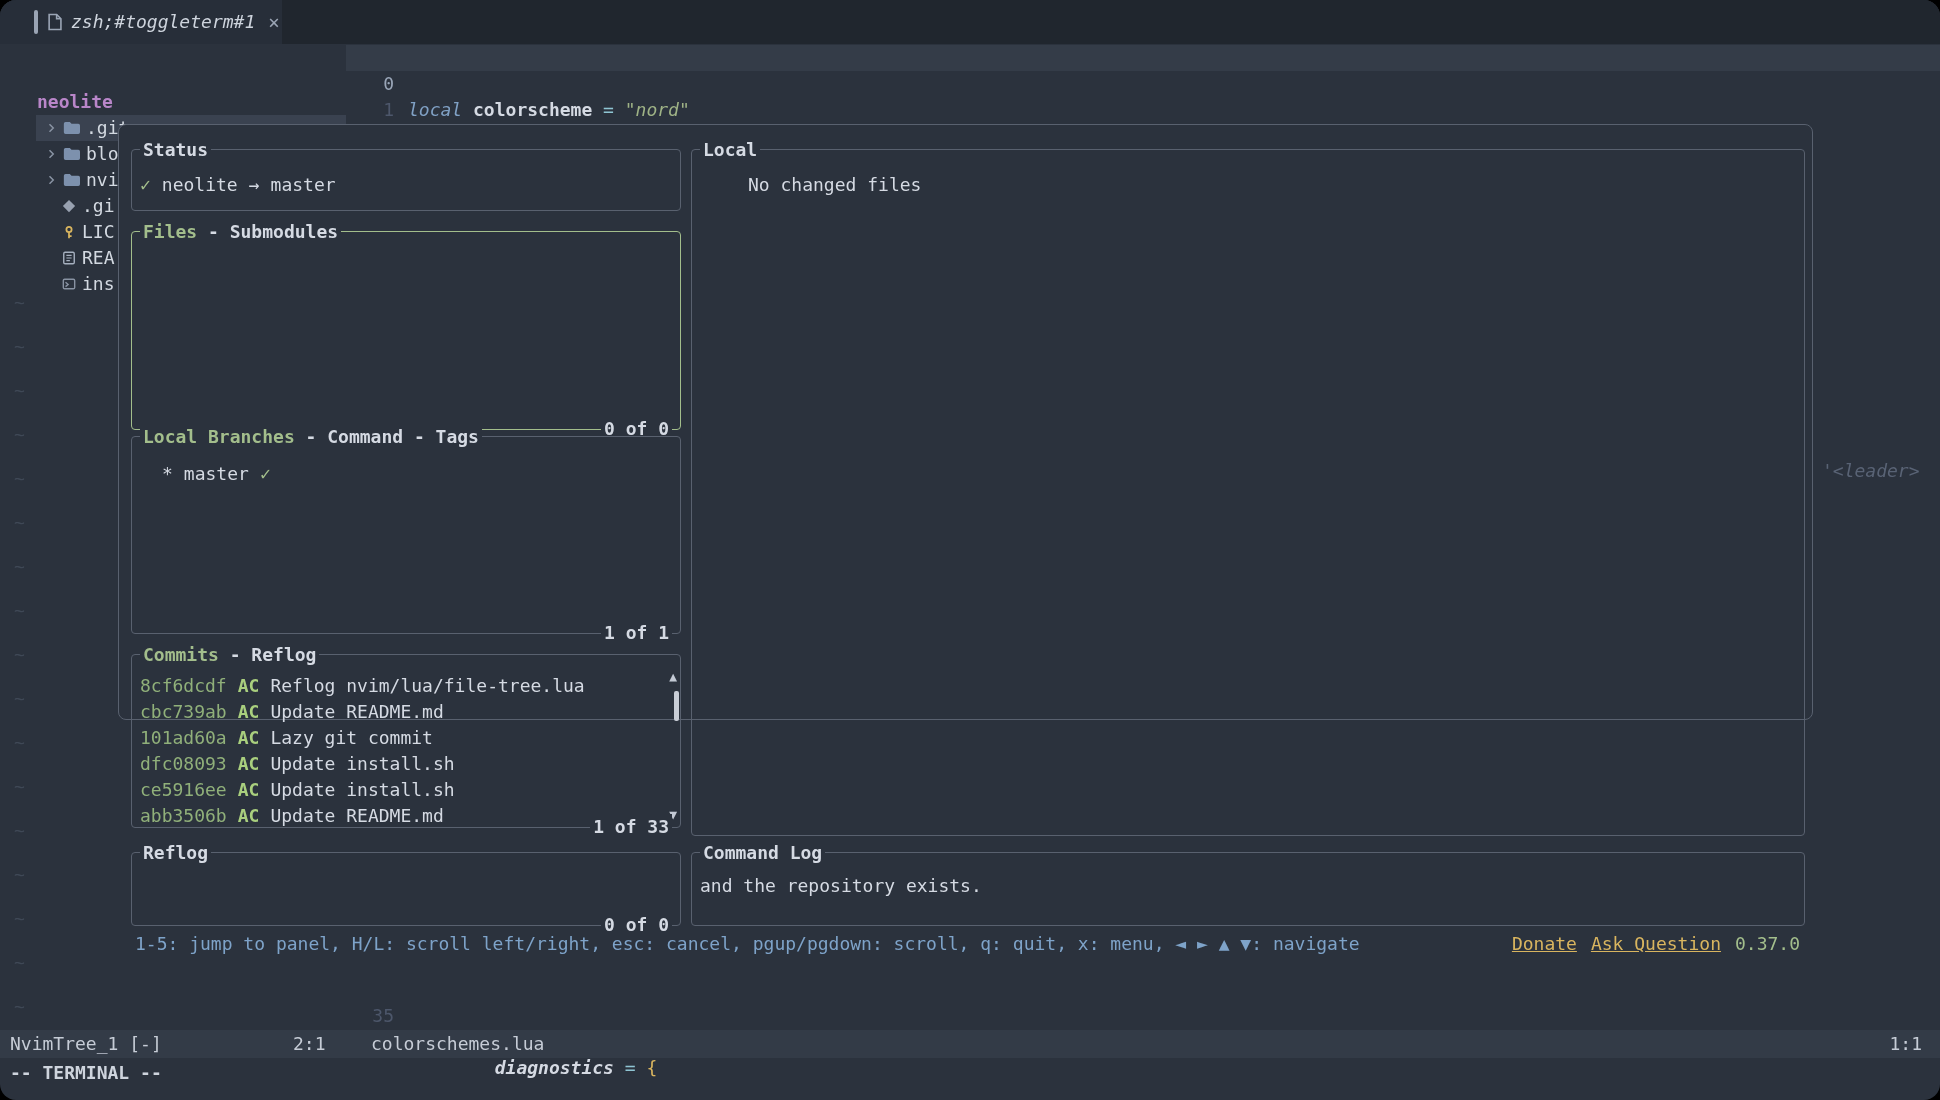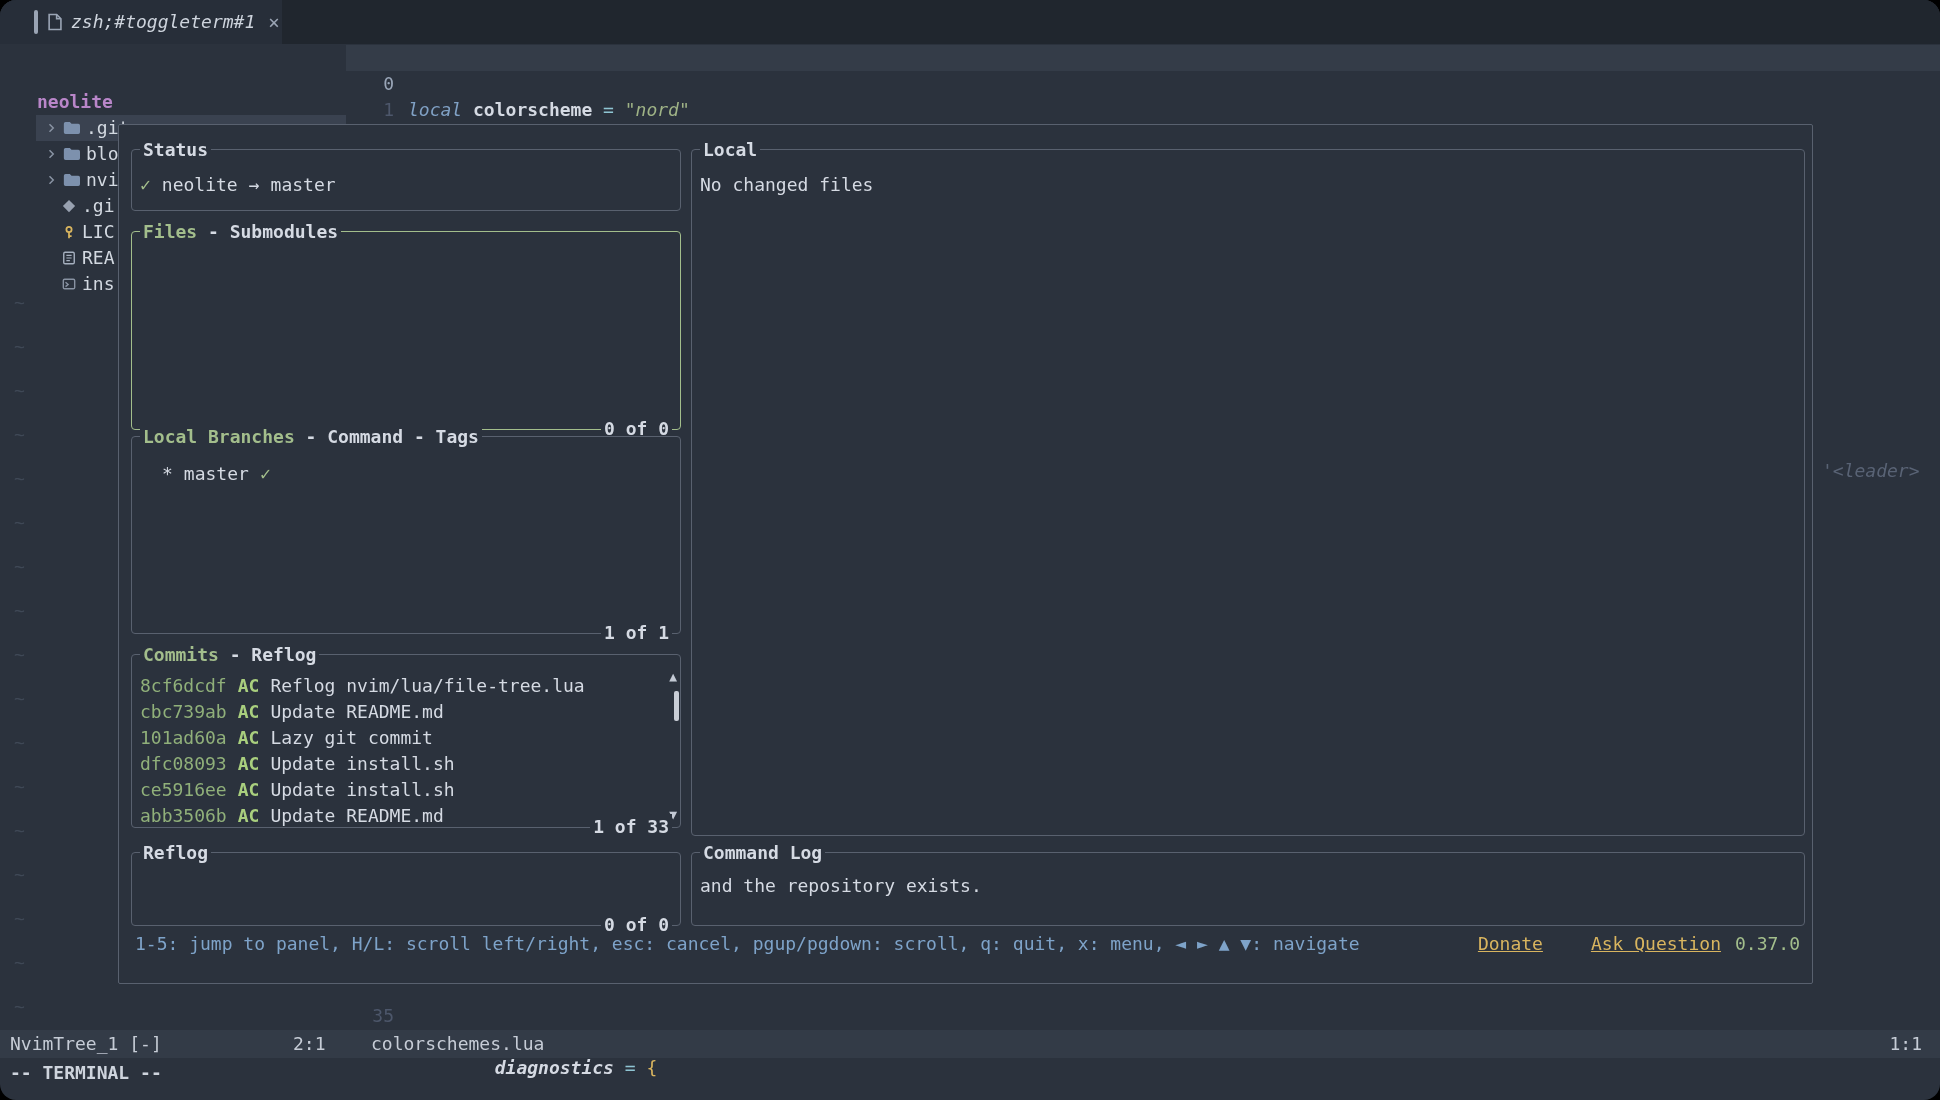--- a/index.html
+++ b/index.html
@@ -41,48 +41,48 @@
   .tok-var { color:var(--fg,#d5dae3); font-weight:bold; }
   .tok-op { color:var(--teal,#8fc5d3); }
   .tok-str { color:#9fb386; font-style:italic; }
   .tok-comment { color:var(--gray,#5b6577); font-style:italic; }
   .tok-field { color:var(--fg,#d5dae3); font-style:italic; font-weight:bold; }
   .tok-brace { color:var(--yellow,#d9b55f); }
   .tok-plain { color:var(--fg,#d5dae3); }
   .leader-hint { position:absolute; left:1822px; top:458px; color:#596375; font-style:italic; z-index:1; }
 
   
-  .float { position:absolute; left:118px; top:124px; width:1695px; height:860px;
-           background:var(--bg,#2b323d); border:1px solid var(--border,#59616f); border-radius:2px; z-index:10; }
+  .float { position:absolute; left:118px; top:124px; width:1695px; height:596px;
+           background:var(--bg,#2b323d); border:1px solid var(--border,#59616f); border-radius:8px; z-index:10; }
   .panel { position:absolute; border:1px solid var(--border,#59616f); border-radius:4px; }
   .panel.active { border-color:var(--green,#a3be8c); }
   .panel-title { position:absolute; top:-13px; left:8px; background:var(--bg,#2b323d); padding:0 3px;
                  font-weight:bold; white-space:pre; color:var(--fg,#d5dae3); }
   .panel-title .t-active { color:var(--green,#a3be8c); }
   .panel-count { position:absolute; bottom:-13px; right:8px; background:var(--bg,#2b323d); padding:0 3px; font-weight:bold; }
   .grn { color:var(--green,#a3be8c); }
   .status-body { padding:22px 0 0 8px; display:flex; gap:11px; white-space:pre; }
   .branch-body { padding:24px 0 0 30px; display:flex; gap:11px; white-space:pre; }
-  .panel-text { padding:22px 0 0 8px; white-space:pre; }
+  .panel-text { padding:22px 0 0 8px; white-space:pre;margin-left:48px; }
   .log-text { padding:20px 0 0 8px; white-space:pre; }
 
   .commit-list { position:absolute; inset:0; padding:18px 0 0 8px; overflow:hidden; }
   .commit-row { height:26px; display:flex; gap:11px; white-space:pre; }
   .c-hash { color:#90b07a; }
   .c-author { color:var(--bright-green,#a9cf7e); font-weight:bold; }
   .c-msg { color:var(--fg,#d5dae3); }
   .scroll-arrow { position:absolute; right:3px; color:#c3c9d4; font-size:13px; line-height:13px; cursor:pointer; }
   .scroll-up { top:15px; }
   .scroll-down { bottom:6px; }
   .scroll-thumb { position:absolute; right:1px; top:36px; width:5px; height:30px; background:#c8cdd6; border-radius:2px; }
 
   .keybar { position:absolute; left:16px; right:12px; top:806px; height:26px; display:flex; gap:14px; align-items:flex-end; }
   .keybar .keys { color:var(--blue,#7ea3c9); white-space:pre; }
   .keybar .spacer { flex:1; }
-  .keybar .link { color:var(--yellow,#d9b55f); text-decoration:underline; cursor:pointer;margin-left:34px; }
+  .keybar .link { color:var(--yellow,#d9b55f); text-decoration:underline; cursor:pointer; }
   .keybar .version { color:var(--green,#a3be8c); }
 
   
   .statusline { position:absolute; left:0; right:0; top:1030px; height:28px; background:var(--statusline-bg,#333b47);
                 color:#c6ccd6; z-index:20; line-height:28px; }
   .statusline span { position:absolute; white-space:pre; }
   .sl-window { left:10px; }
   .sl-pos-left { left:293px; }
   .sl-file { left:371px; }
   .sl-pos-right { right:18px; }

